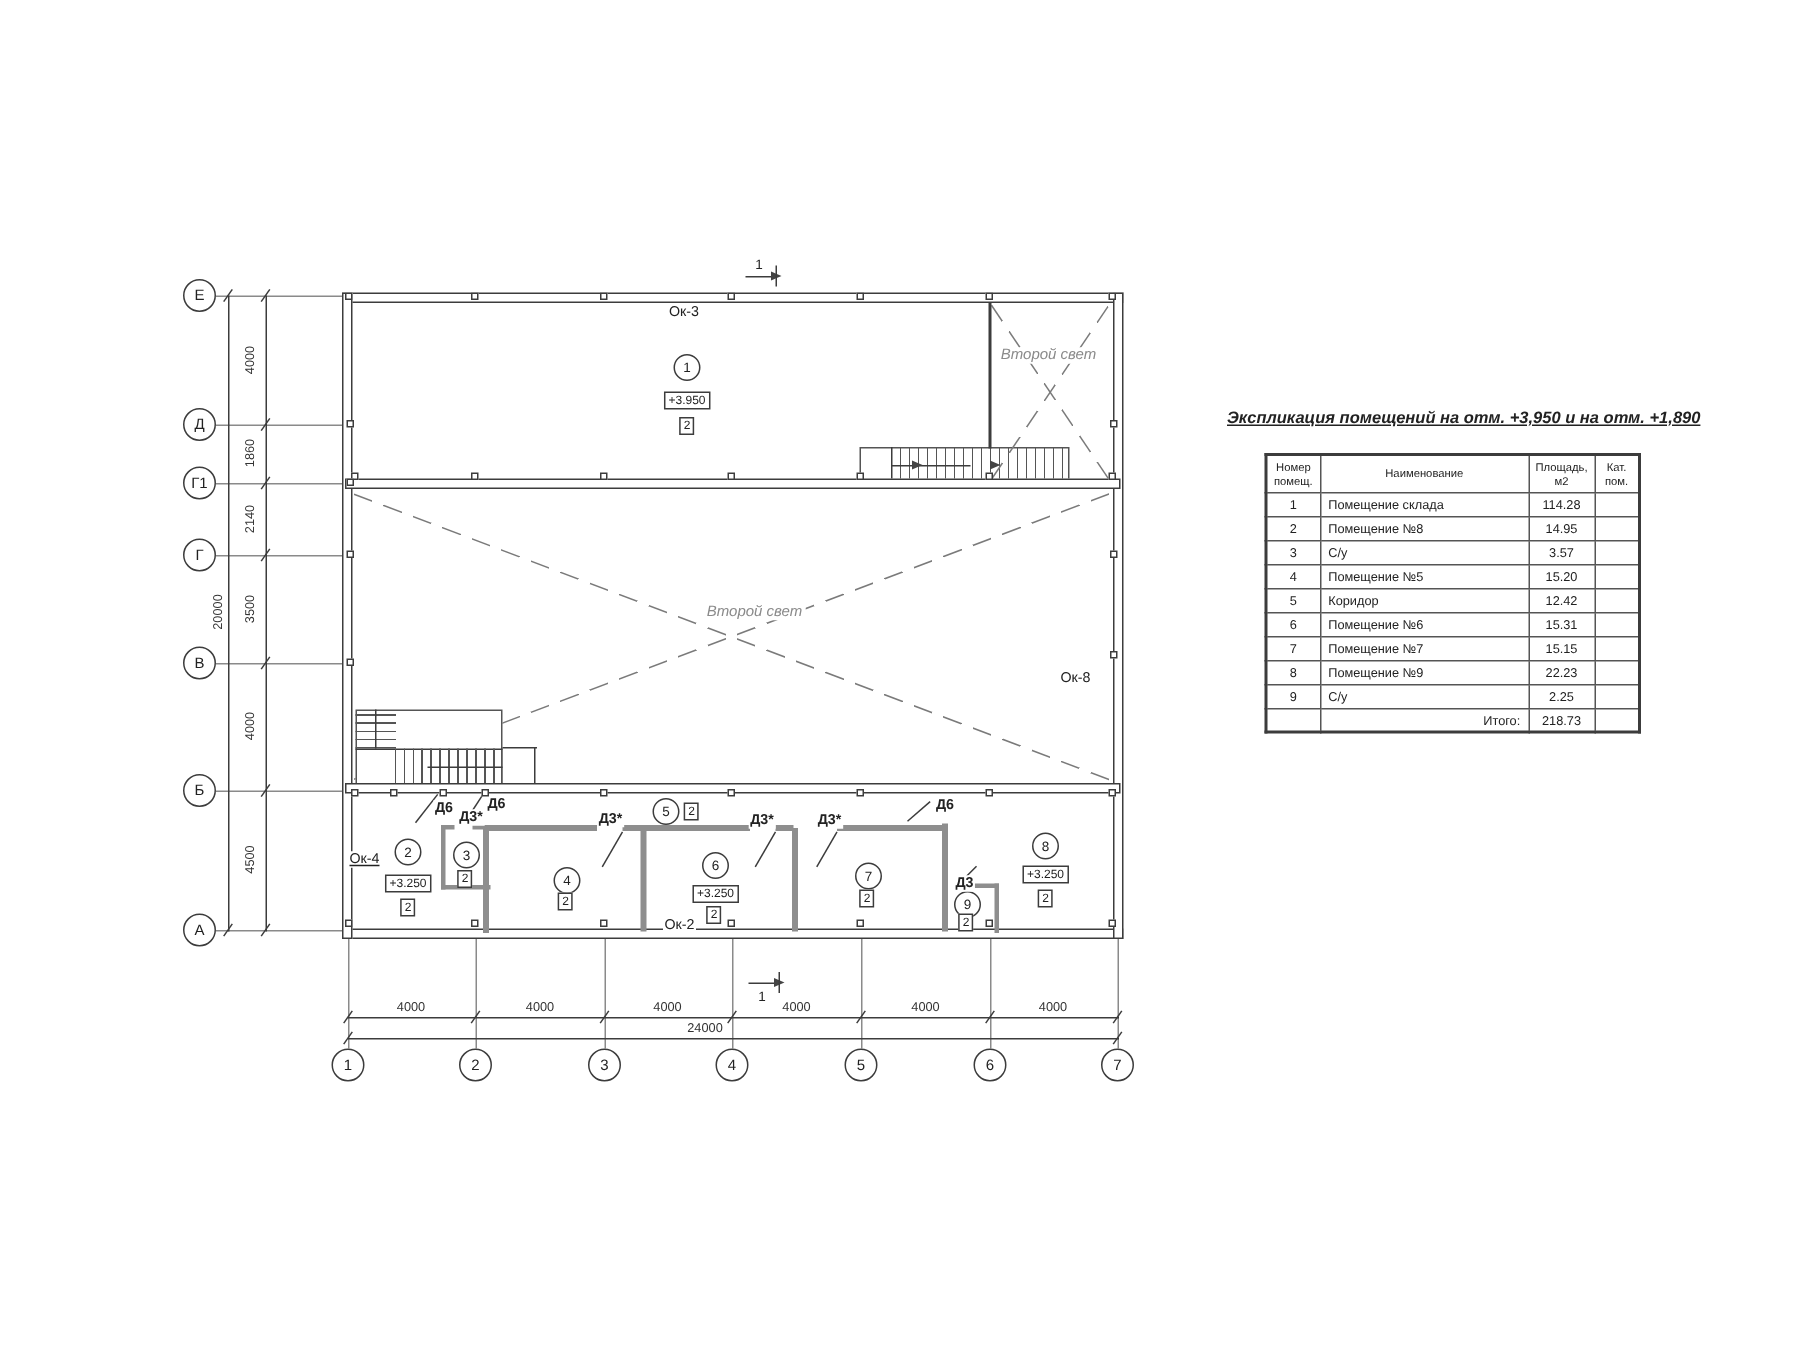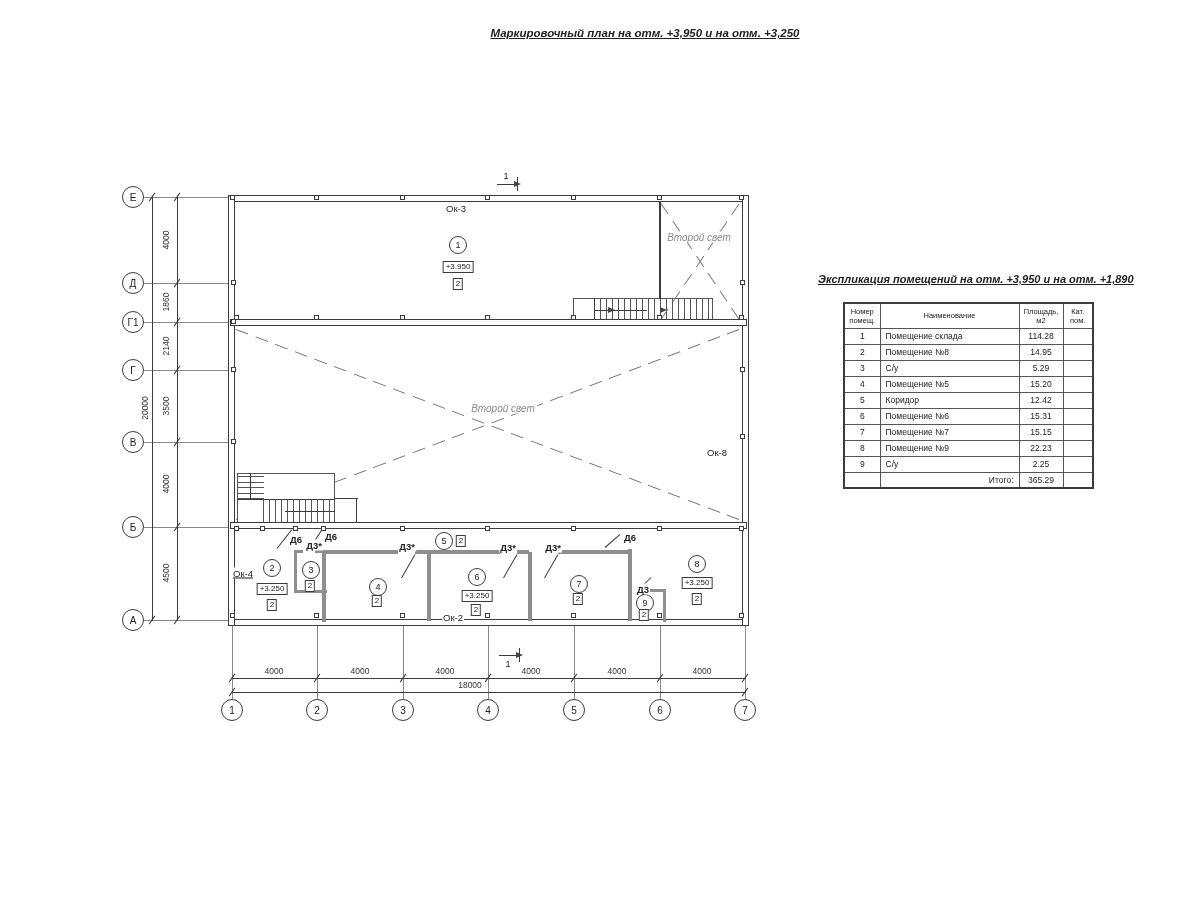--- a/index.html
+++ b/index.html
@@ -51,21 +51,20 @@
   .rooms-table th{font-size:7.5px;font-weight:normal;height:25px;text-align:center;line-height:9px;}
   .rooms-table td{height:16px;text-align:center;}
   .rooms-table td.nm{text-align:left;padding-left:5px;}
   .rooms-table td.tot{text-align:right;padding-right:5px;}
 </style>
 </head>
 <body>
 
 <div class="canvas">
 
-  <div class="main-title">Маркировочный план на отм. +3,950 и на отм. +3,250</div>
 
   <div class="lngray" style="left:144px;top:197px;width:88px;height:1px"></div>
   <div class="lngray" style="left:144px;top:283px;width:88px;height:1px"></div>
   <div class="lngray" style="left:144px;top:322px;width:88px;height:1px"></div>
   <div class="lngray" style="left:144px;top:370px;width:88px;height:1px"></div>
   <div class="lngray" style="left:144px;top:442px;width:88px;height:1px"></div>
   <div class="lngray" style="left:144px;top:527px;width:88px;height:1px"></div>
   <div class="lngray" style="left:144px;top:620px;width:88px;height:1px"></div>
   <div class="ln" style="left:152px;top:197px;width:1px;height:424px"></div>
   <div class="ln" style="left:177px;top:197px;width:1px;height:424px"></div>
@@ -197,21 +196,21 @@
       <div class="dim-v" style="left: 166px; top: 406px;">3500</div>
       <div class="dim-v" style="left: 166px; top: 484px;">4000</div>
       <div class="dim-v" style="left: 166px; top: 573px;">4500</div>
       <div class="dim-v" style="left: 145px; top: 408px;">20000</div>
       <div class="dim-t" style="left: 274px; top: 671px;">4000</div>
       <div class="dim-t" style="left: 360px; top: 671px;">4000</div>
       <div class="dim-t" style="left: 445px; top: 671px;">4000</div>
       <div class="dim-t" style="left: 531px; top: 671px;">4000</div>
       <div class="dim-t" style="left: 617px; top: 671px;">4000</div>
       <div class="dim-t" style="left: 702px; top: 671px;">4000</div>
-      <div class="dim-t" style="left: 470px; top: 685px;">18000</div>
+      <div class="dim-t" style="left: 470px; top: 685px;">24000</div>
       <div class="tick" style="left: 177px; top: 197px;"></div>
       <div class="tick" style="left: 177px; top: 283px;"></div>
       <div class="tick" style="left: 177px; top: 322px;"></div>
       <div class="tick" style="left: 177px; top: 370px;"></div>
       <div class="tick" style="left: 177px; top: 442px;"></div>
       <div class="tick" style="left: 177px; top: 527px;"></div>
       <div class="tick" style="left: 177px; top: 620px;"></div>
       <div class="tick" style="left: 152px; top: 197px;"></div>
       <div class="tick" style="left: 152px; top: 620px;"></div>
       <div class="tick" style="left: 232px; top: 678px;"></div>
@@ -287,21 +286,21 @@
         </tr>
         <tr>
           <td>2</td>
           <td class="nm">Помещение №8</td>
           <td>14.95</td>
           <td></td>
         </tr>
         <tr>
           <td>3</td>
           <td class="nm">С/у</td>
-          <td>5.29</td>
+          <td>3.57</td>
           <td></td>
         </tr>
         <tr>
           <td>4</td>
           <td class="nm">Помещение №5</td>
           <td>15.20</td>
           <td></td>
         </tr>
         <tr>
           <td>5</td>
@@ -329,19 +328,19 @@
         </tr>
         <tr>
           <td>9</td>
           <td class="nm">С/у</td>
           <td>2.25</td>
           <td></td>
         </tr>
         <tr>
           <td></td>
           <td class="tot">Итого:</td>
-          <td>365.29</td>
+          <td>218.73</td>
           <td></td>
         </tr>
       </tbody>
   </table>
 
 </div>
 
 </body></html>

